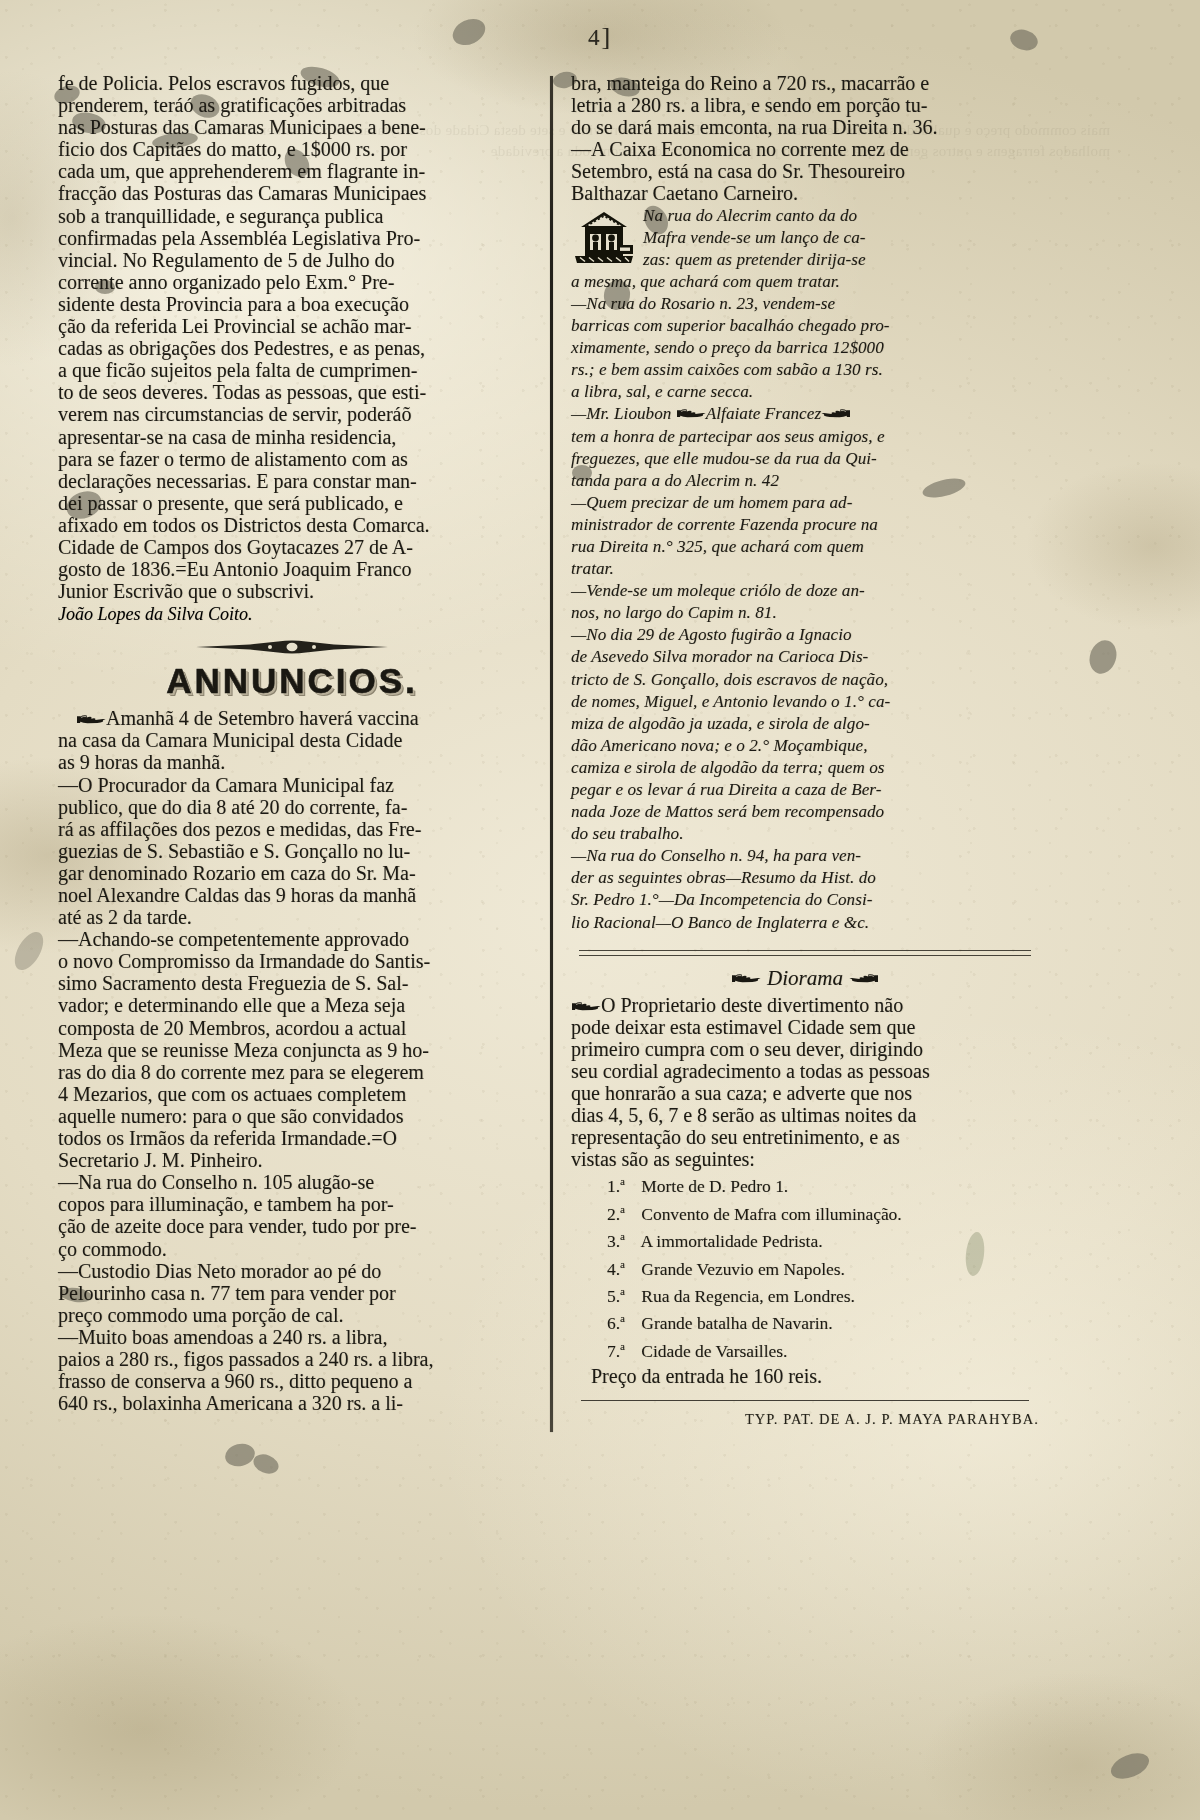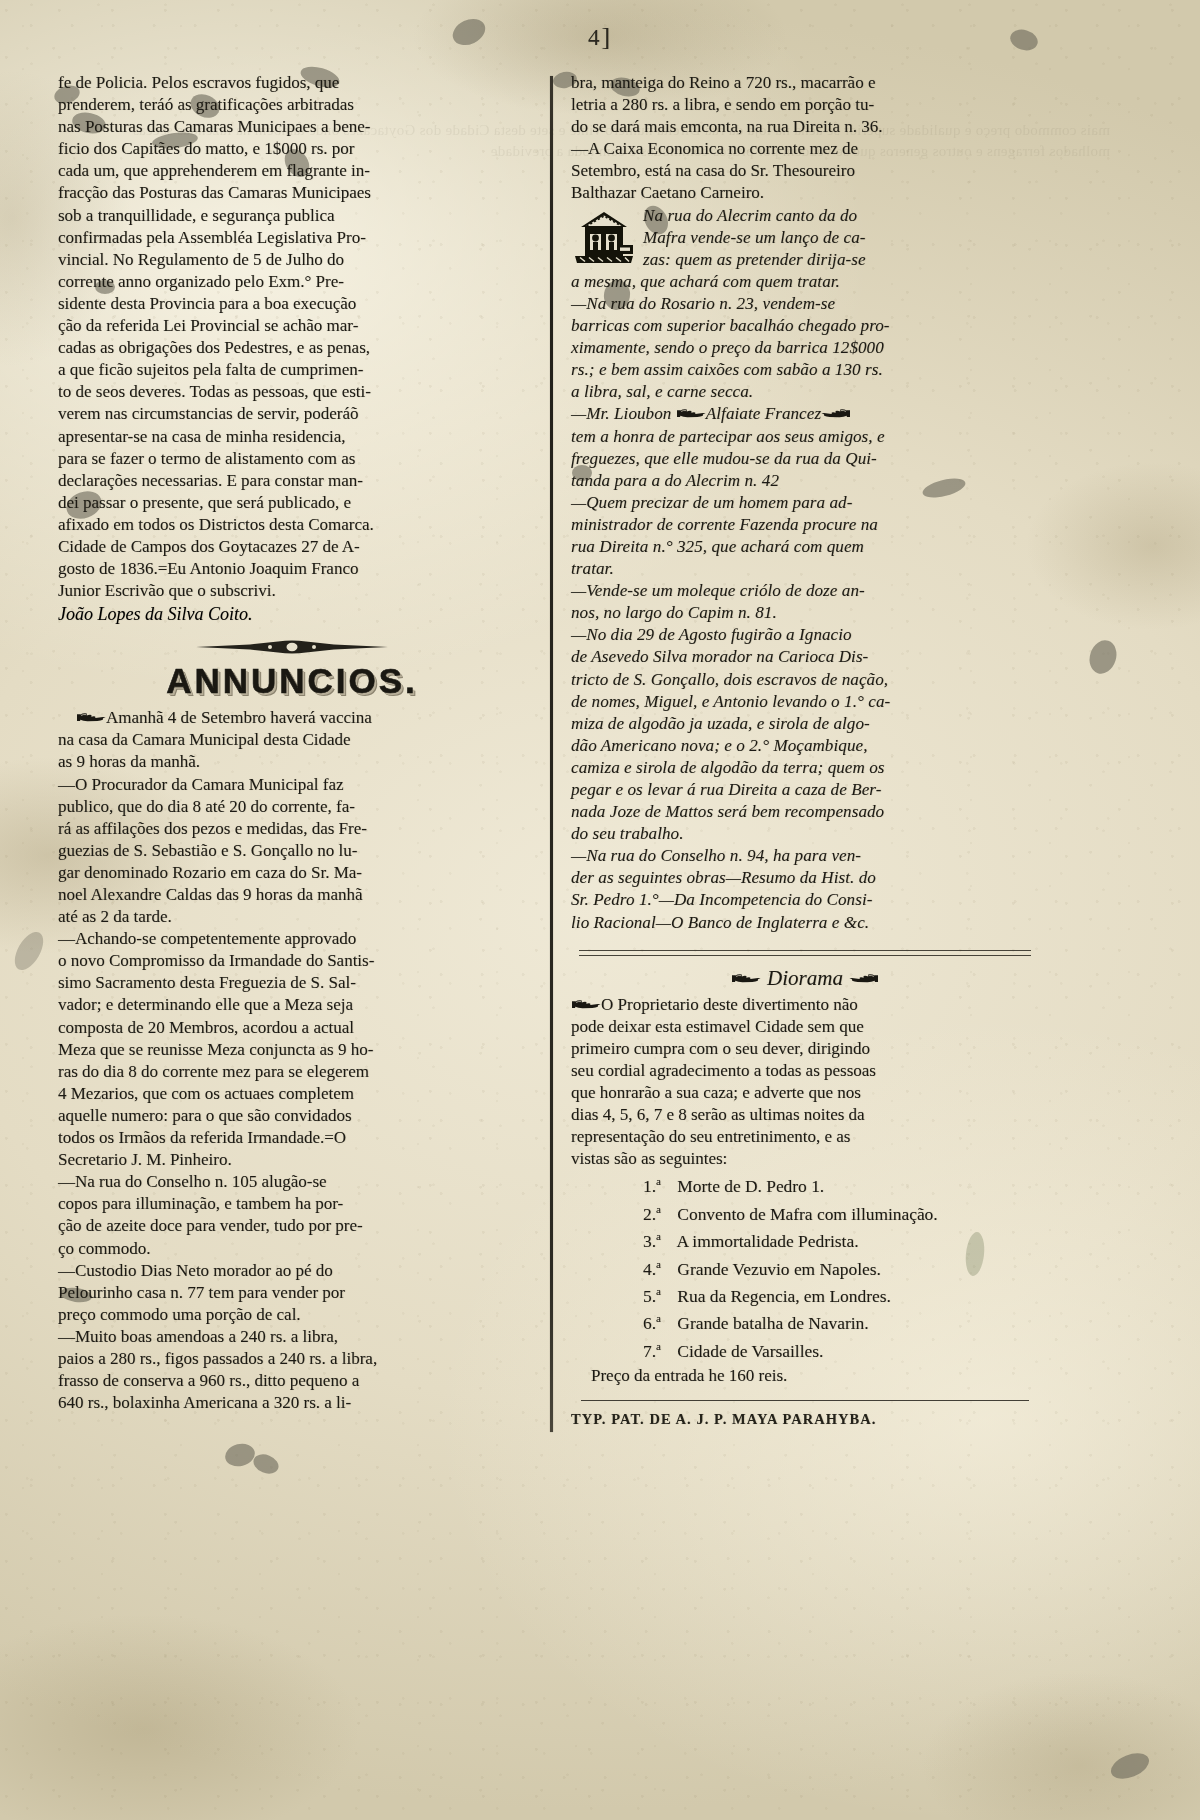--- a/index.html
+++ b/index.html
@@ -69,21 +69,21 @@
   .col.right{padding-left:18px;}
   #rule{
     width:3px;align-self:stretch;margin-top:4px;margin-bottom:330px;
     background:linear-gradient(to bottom,#3a362c,#22201a 12%,#2c2a22 88%,#4a463a);
     box-shadow:0 0 1px rgba(0,0,0,.5);
   }
 
   
   p{margin:0;}
   .body{
-    font-size:17px;line-height:22.1px;text-align:justify;
+    font-size:20px;line-height:22.1px;text-align:justify;
     color:#1c1a14;text-indent:0;
     -webkit-font-smoothing:none;
   }
   .body.it{font-style:italic;font-size:17px;letter-spacing:.1px;}
   .sig{font-style:italic;text-align:left;font-size:18px;margin-top:2px;padding-right:14px;}
 
   
   .orn{
     margin:14px auto 6px;width:200px;height:16px;position:relative;
   }
@@ -92,22 +92,22 @@
     text-align:center;margin:2px 0 6px;
     font-family:"Liberation Sans","DejaVu Sans",sans-serif;
     font-weight:bold;font-size:35px;letter-spacing:3px;
     color:#1a1812;
     text-shadow:2px 2px 0 #b9b09a, 3px 3px 0 #8c8470, -1px -1px 0 #e8e2cf;
     -webkit-text-stroke:.6px #1a1812;
   }
 
   
   .imprint{
-    text-align:left;font-size:14.4px;letter-spacing:1.1px;
-    color:#24221a;margin-top:10px;font-weight:bold;
+    text-align:right;font-size:14.4px;letter-spacing:1.1px;
+    color:#24221a;margin-top:10px;
   }
   .imprint-addr{
     text-align:center;font-style:italic;font-size:20px;margin-top:2px;color:#1c1a14;
   }
   .hr-thin{
     height:0;border-top:1.6px solid #2a2720;margin:13px 10px 8px 10px;opacity:.88;
   }
   .hr-dbl{
     margin:16px 8px 10px 8px;height:4px;
     border-top:1.5px solid #2b2820;border-bottom:1.3px solid #2b2820;opacity:.85;
@@ -117,21 +117,21 @@
   .diorama{
     text-align:center;font-style:italic;font-size:21px;margin:6px 0 3px;color:#1a1812;
     display:flex;align-items:center;justify-content:center;gap:6px;
   }
   .mani{display:inline-block;vertical-align:-2px;}
   .mani svg{display:block}
   .mani.flip{transform:scaleX(-1);}
 
   
   .vista{font-size:17.4px;line-height:22.6px;color:#1c1a14;padding-left:36px;}
-  .vista .n{display:inline-block;width:30px;margin-left:36px;}
+  .vista .n{display:inline-block;width:30px;}
   .vista sup{font-size:11px;vertical-align:super;}
 
   
   .house{float:left;margin:2px 8px 0 2px;}
   .house svg{display:block}
 
   
   .ink{text-shadow:.5px .4px .7px rgba(60,52,30,.30);}
 </style>
 </head>

